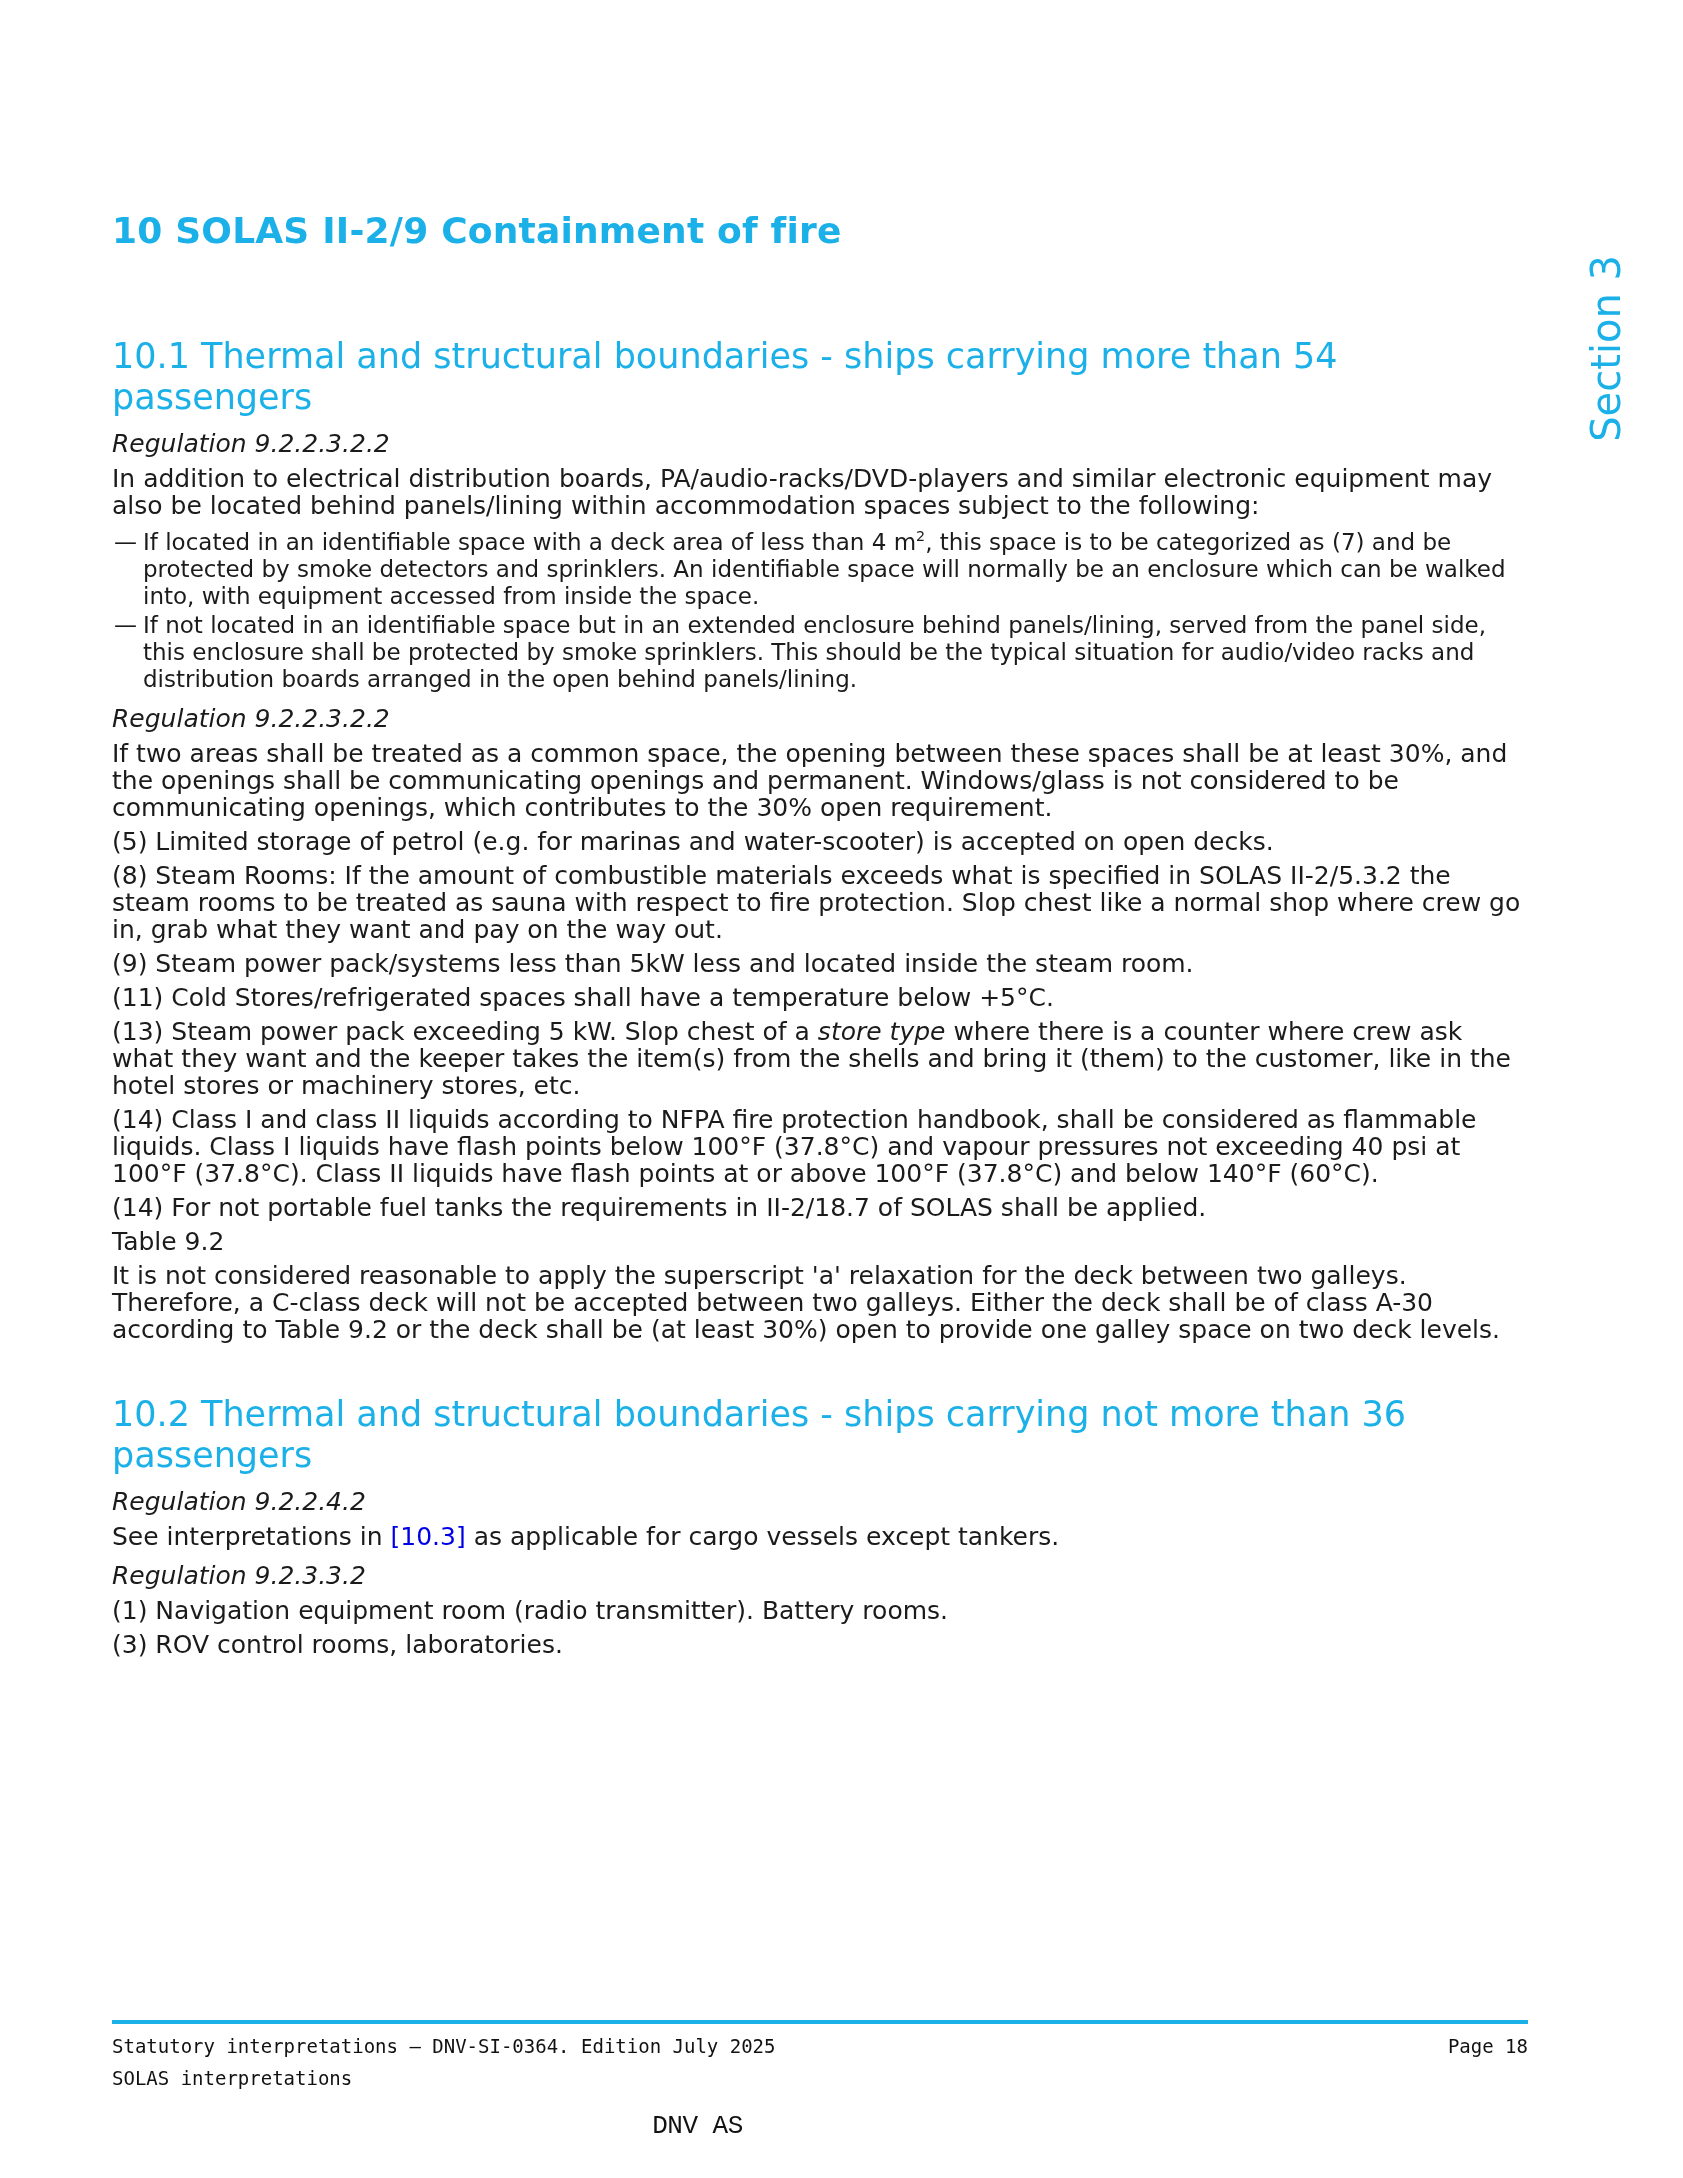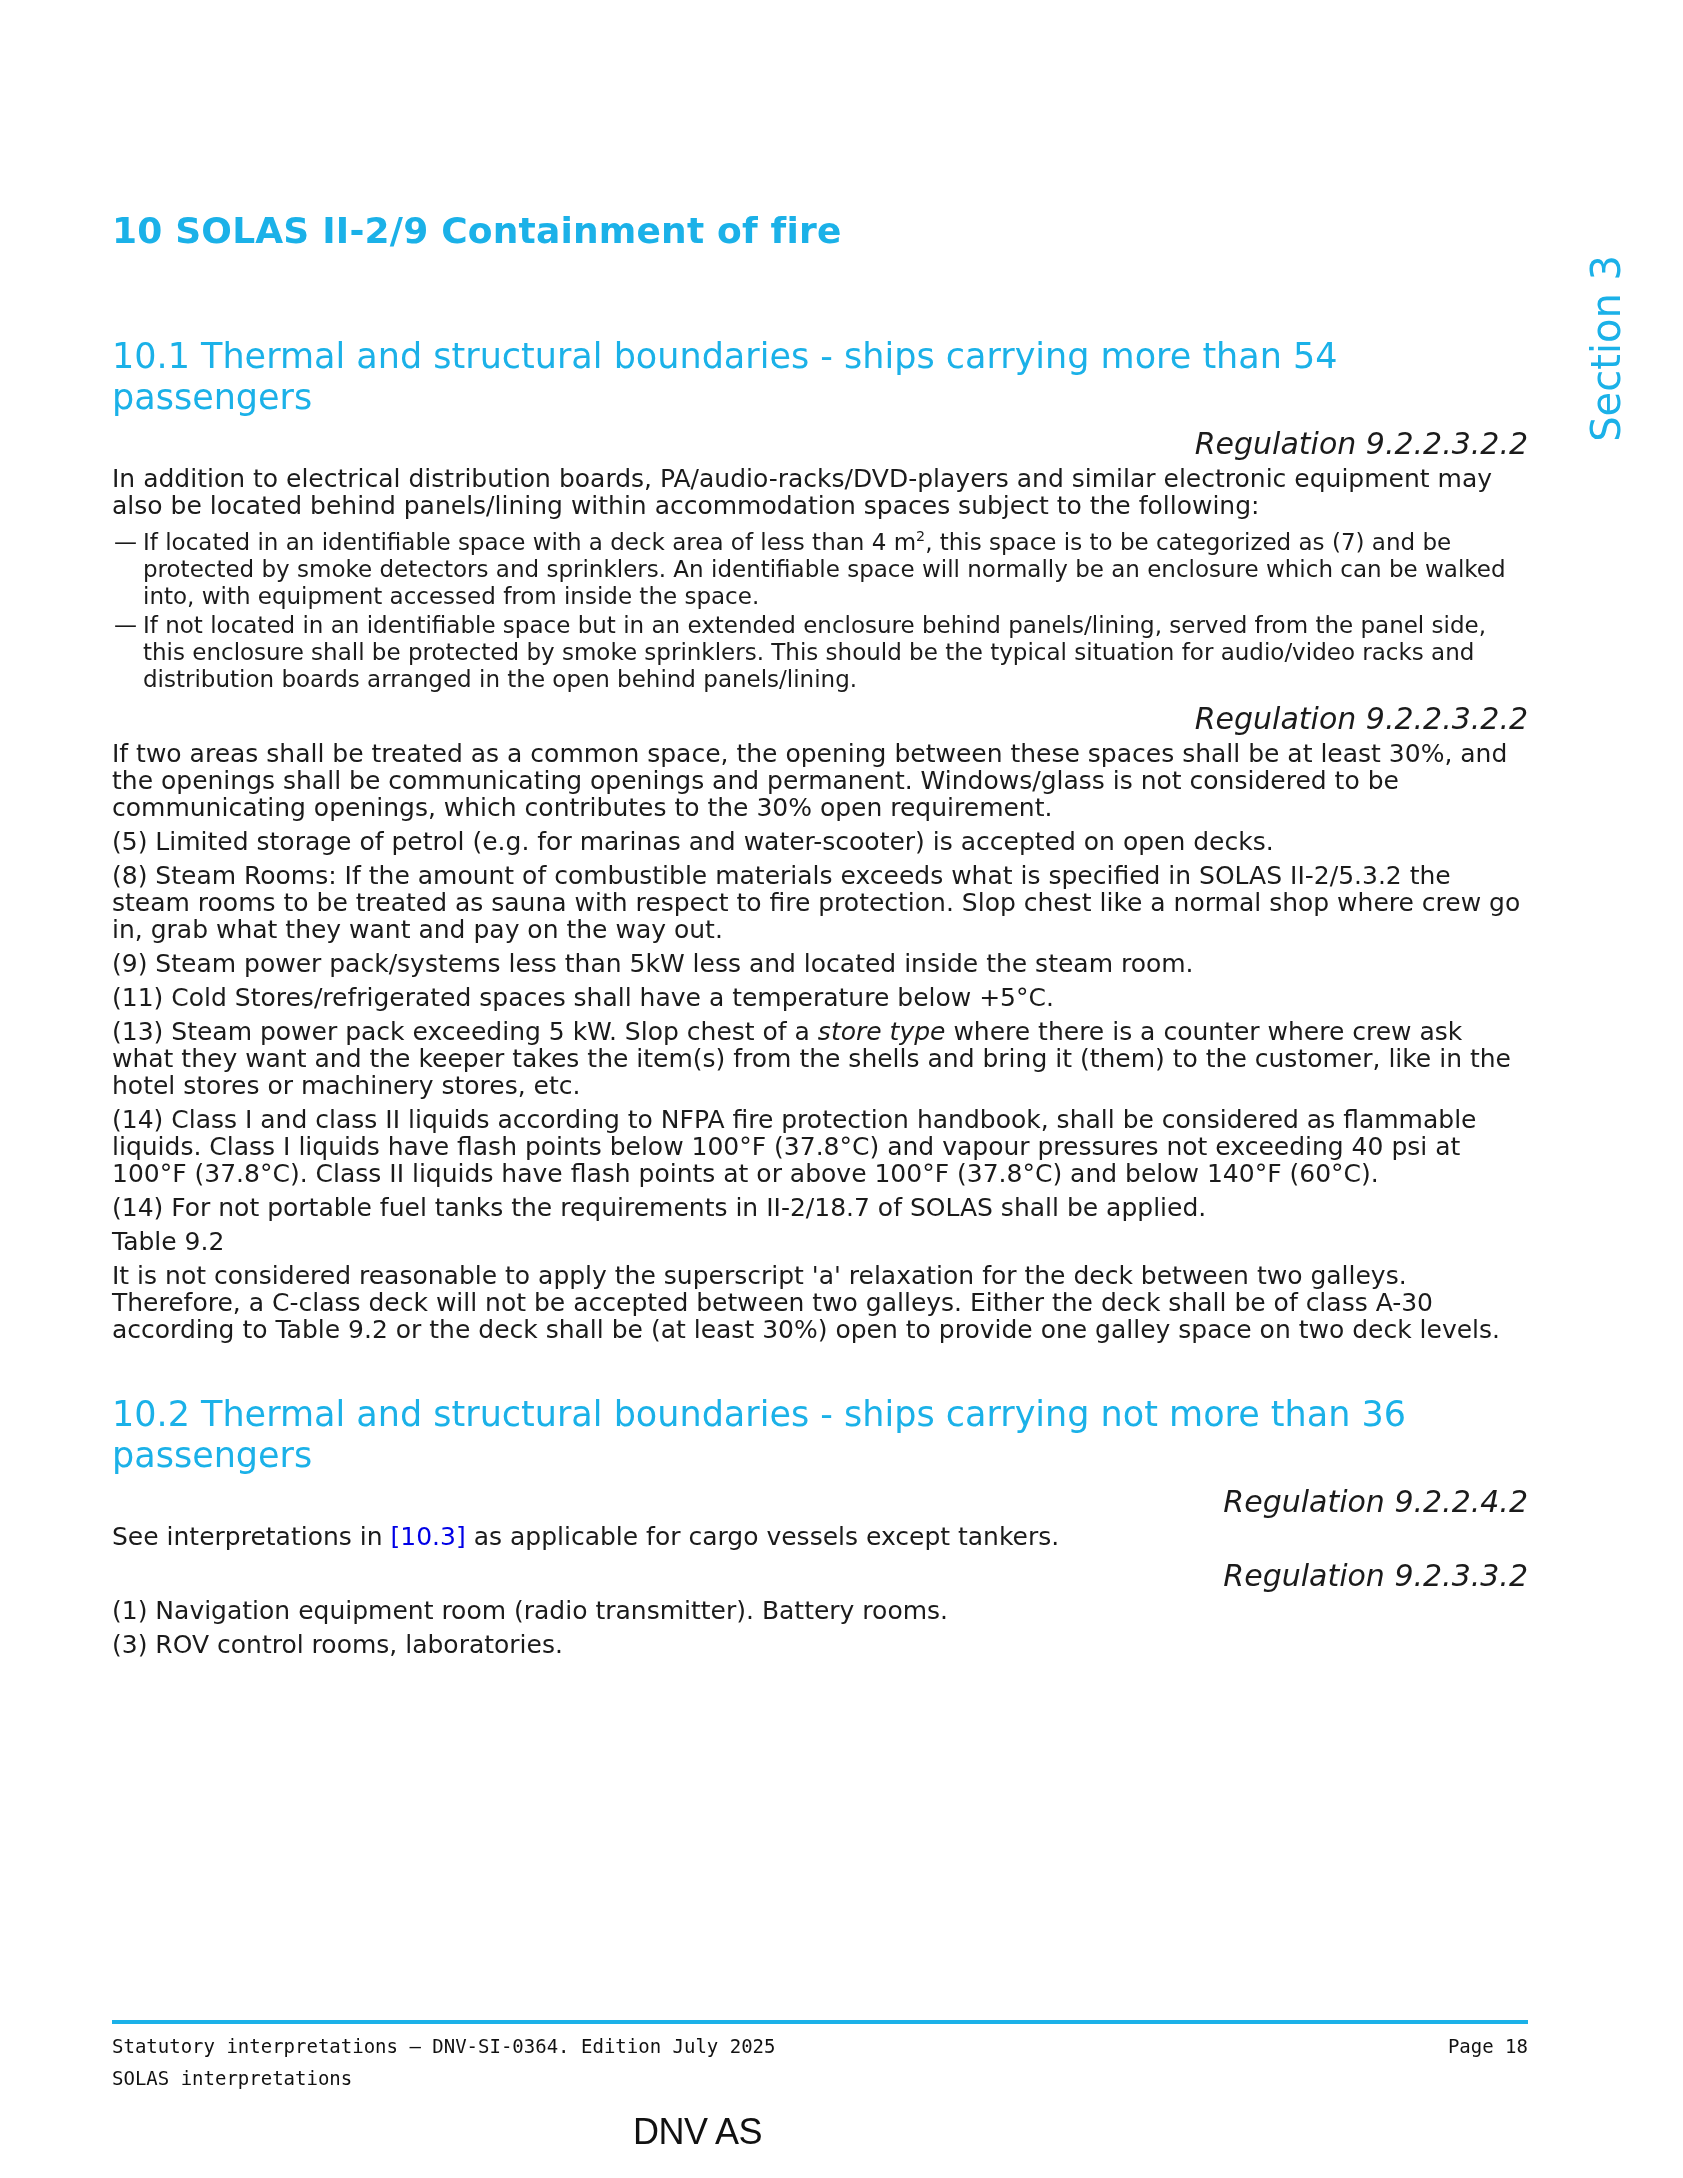--- a/index.html
+++ b/index.html
@@ -26,21 +26,21 @@
     letter-spacing:0.2px;
   }
   h2.subsection-title{
     margin:51px 0 10px 0;
     font-size:35px;line-height:41px;font-weight:400;
     color:var(--accent);
   }
   p.reg{
     margin:12px 0 2px 0;
     font-style:italic;
-    font-size:30px;line-height:28px;text-align:right;
+    font-size:25px;line-height:28px;
   }
   p.body-paragraph{
     margin:7px 0;
     font-size:25px;line-height:27px;
   }
   ul.dash-list{
     list-style:none;margin:10px 0 7px 0;padding:0;
   }
   ul.dash-list li{
     position:relative;
@@ -70,22 +70,22 @@
     position:absolute;left:112px;top:2035px;width:1416px;
     display:flex;justify-content:space-between;align-items:flex-start;
     font-family:"DejaVu Sans Mono", monospace;
     font-size:19px;line-height:23px;
     color:#111;
   }
   .footer-left div{margin-bottom:9px;}
   .footer-company{
     position:absolute;left:0;top:2111px;width:1395px;
     text-align:center;
-    font-family:Liberation Sans, sans-serif;
-    font-size:36px;
+    font-family:Liberation Mono, monospace;
+    font-size:26px;
     color:#111;
     letter-spacing:-0.5px;
   }
 </style>
 </head>
 <body>
 
 <div class="page">
 
   <div class="side-label">Section 3</div>

